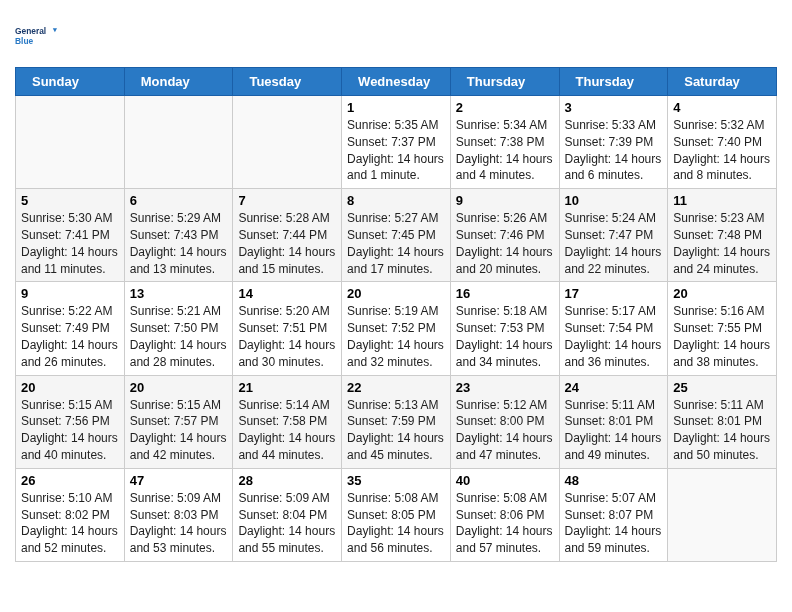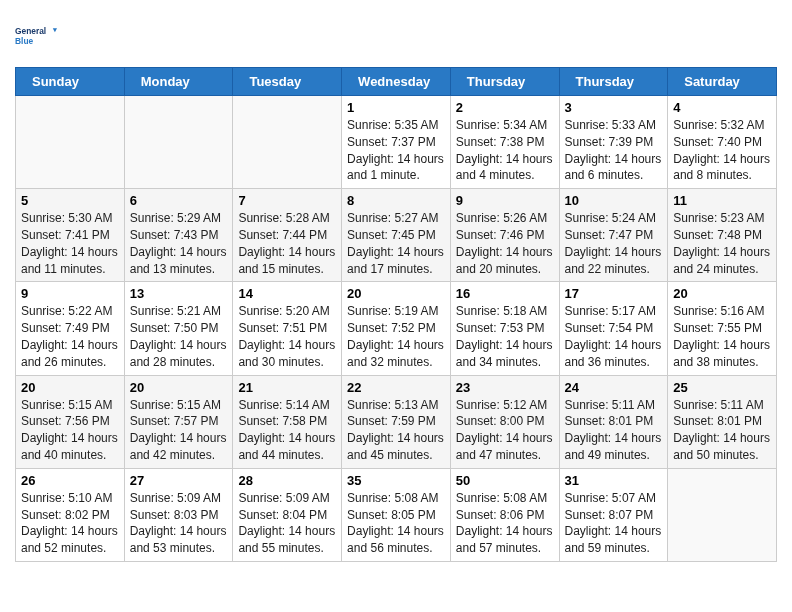--- a/index.html
+++ b/index.html
@@ -217,35 +217,35 @@
           <span class="day-num">25</span>
           <div class="day-info">Sunrise: 5:11 AM<br>Sunset: 8:01 PM<br>Daylight: 14 hours<br>and 50 minutes.</div>
         </td>
       </tr>
       <tr>
         <td>
           <span class="day-num">26</span>
           <div class="day-info">Sunrise: 5:10 AM<br>Sunset: 8:02 PM<br>Daylight: 14 hours<br>and 52 minutes.</div>
         </td>
         <td>
-          <span class="day-num">27</span>
+          <span class="day-num">47</span>
           <div class="day-info">Sunrise: 5:09 AM<br>Sunset: 8:03 PM<br>Daylight: 14 hours<br>and 53 minutes.</div>
         </td>
         <td>
           <span class="day-num">28</span>
           <div class="day-info">Sunrise: 5:09 AM<br>Sunset: 8:04 PM<br>Daylight: 14 hours<br>and 55 minutes.</div>
         </td>
         <td>
           <span class="day-num">35</span>
           <div class="day-info">Sunrise: 5:08 AM<br>Sunset: 8:05 PM<br>Daylight: 14 hours<br>and 56 minutes.</div>
         </td>
         <td>
-          <span class="day-num">50</span>
+          <span class="day-num">40</span>
           <div class="day-info">Sunrise: 5:08 AM<br>Sunset: 8:06 PM<br>Daylight: 14 hours<br>and 57 minutes.</div>
         </td>
         <td>
-          <span class="day-num">31</span>
+          <span class="day-num">48</span>
           <div class="day-info">Sunrise: 5:07 AM<br>Sunset: 8:07 PM<br>Daylight: 14 hours<br>and 59 minutes.</div>
         </td>
         <td class="empty-cell"></td>
       </tr>
     </tbody>
 </table>
 
 </body></html>

